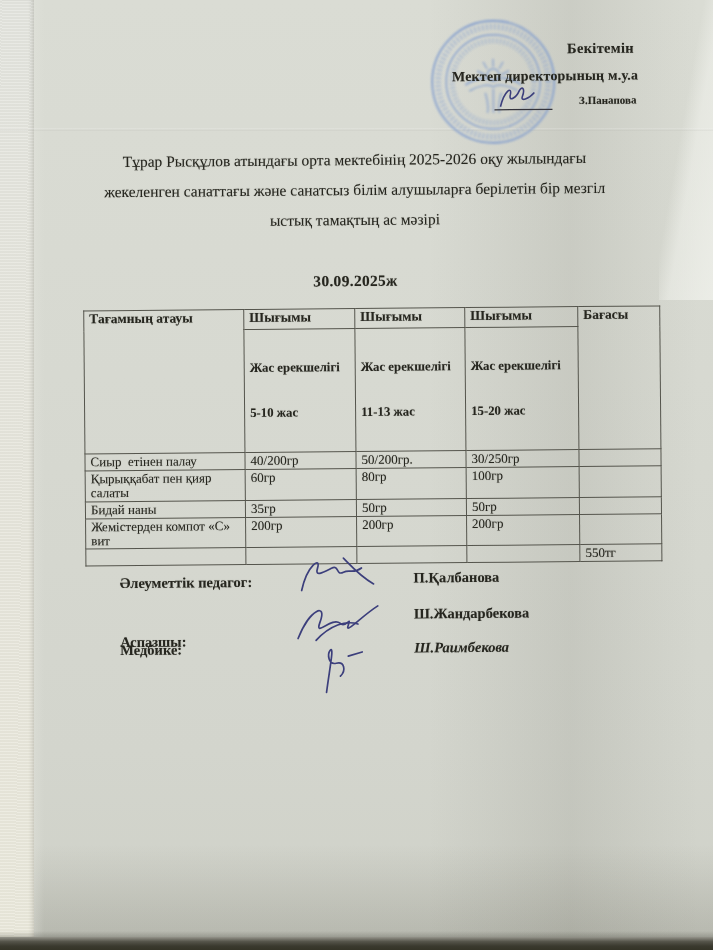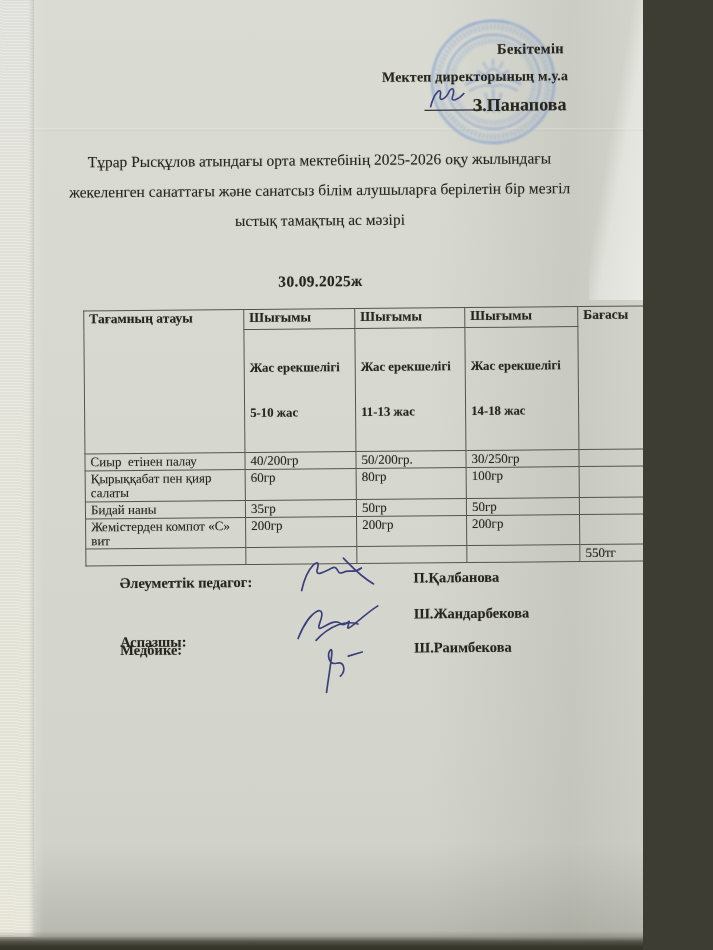--- a/index.html
+++ b/index.html
@@ -1,21 +1,21 @@
 <!DOCTYPE html>
 <html><head>
 <meta charset="utf-8">
 <style>
   html,body{margin:0;padding:0;}
   body{
     width:713px;height:950px;overflow:hidden;
     font-family:"Liberation Serif", serif;
     background:#3e3d33;
   }
-  .photo{position:relative;width:643px;height:950px;overflow:hidden;background:#f97316;}
+  .photo{position:relative;width:713px;height:950px;overflow:hidden;background:#f97316;}
 
   
   .paper{
     position:absolute;left:0;top:0;width:713px;height:938px;
     background:
       linear-gradient(90deg, rgba(238,239,233,.9) 0px, rgba(234,235,228,.85) 18px, rgba(228,229,222,.35) 34px, rgba(228,229,222,0) 44px),
       linear-gradient(180deg, rgba(0,0,0,0) 90%, rgba(70,68,56,.16) 99%),
       linear-gradient(90deg, rgba(0,0,0,0) 60%, rgba(95,95,84,.06) 70%, rgba(95,95,84,.12) 80%, rgba(95,95,84,.05) 90%, rgba(0,0,0,0) 98%),
       linear-gradient(180deg,#dadcd4 0%,#d7d9d1 40%,#d3d5cd 80%,#cfd1c8 100%);
   }
@@ -44,21 +44,21 @@
     position:absolute;inset:0;
     transform:rotate(-0.5deg);transform-origin:360px 400px;
     color:#26261f;
     text-shadow:0 0 1px rgba(60,60,52,.35);
   }
 
   .stamp{position:absolute;left:430px;top:16px;width:132px;height:134px;opacity:.92;}
 
   .approve-word{position:absolute;top:42px;right:76px;font-weight:bold;font-size:14.5px;letter-spacing:.3px;}
   .director-line{position:absolute;top:70px;right:72px;font-weight:bold;font-size:14px;letter-spacing:.2px;}
-  .approver{position:absolute;top:96px;right:74px;font-weight:bold;font-size:18px;}
+  .approver{position:absolute;top:96px;right:74px;font-weight:bold;font-size:11px;}
   .director-sig{position:absolute;top:84px;right:152px;}
 
   .title{position:absolute;top:149px;left:36px;right:36px;text-align:center;font-size:15.5px;}
   .title .t-line{height:30px;line-height:22px;}
   .doc-date{position:absolute;top:272px;left:0;width:100%;text-align:center;font-weight:bold;font-size:15.5px;letter-spacing:.3px;}
 
   table.menu-table{
     position:absolute;left:84px;top:308px;width:576px;
     border-collapse:collapse;table-layout:fixed;
     font-size:13px;line-height:14px;color:#26261f;
@@ -70,21 +70,21 @@
   }
   .menu-table th{font-weight:bold;}
   .h-dish{text-align:center;padding-top:4px;font-size:13.5px;}
   .h-out{font-size:13.5px;padding-top:2px;}
   .h-age{font-size:12.8px;line-height:15px;}
   .c-price{font-weight:bold;}
 
   .sig-role{position:absolute;left:118px;font-weight:bold;font-size:14.5px;}
   .sig-name{position:absolute;left:412px;font-weight:bold;font-size:14.5px;}
   .role-1{top:573px;} .role-2{top:632px;} .role-3{top:640px;}
-  .name-1{top:570px;} .name-2{top:606px;} .name-3{top:640px;}
+  .name-1{top:570px;} .name-2{top:606px;} .name-3{top:640px;font-style:italic;}
   .footer-ink{position:absolute;left:278px;top:550px;}
 </style>
 </head>
 <body>
 
 <div class="photo">
   <div class="paper"></div>
   <div class="edge-left"></div>
   <div class="corner-right"></div>
   <div class="crease"></div>
@@ -147,21 +147,21 @@
         <th class="h-age">
           <div>Жас ерекшелігі</div>
           <div>5-10 жас</div>
         </th>
         <th class="h-age">
           <div>Жас ерекшелігі</div>
           <div>11-13 жас</div>
         </th>
         <th class="h-age">
           <div>Жас ерекшелігі</div>
-          <div>14-18 жас</div>
+          <div>15-20 жас</div>
         </th>
       </tr>
       <tr style="height:16px">
         <td>Сиыр  етінен палау</td>
         <td>40/200гр</td>
         <td>50/200гр.</td>
         <td>30/250гр</td>
         <td class="c-price"></td>
       </tr>
       <tr style="height:31px">

